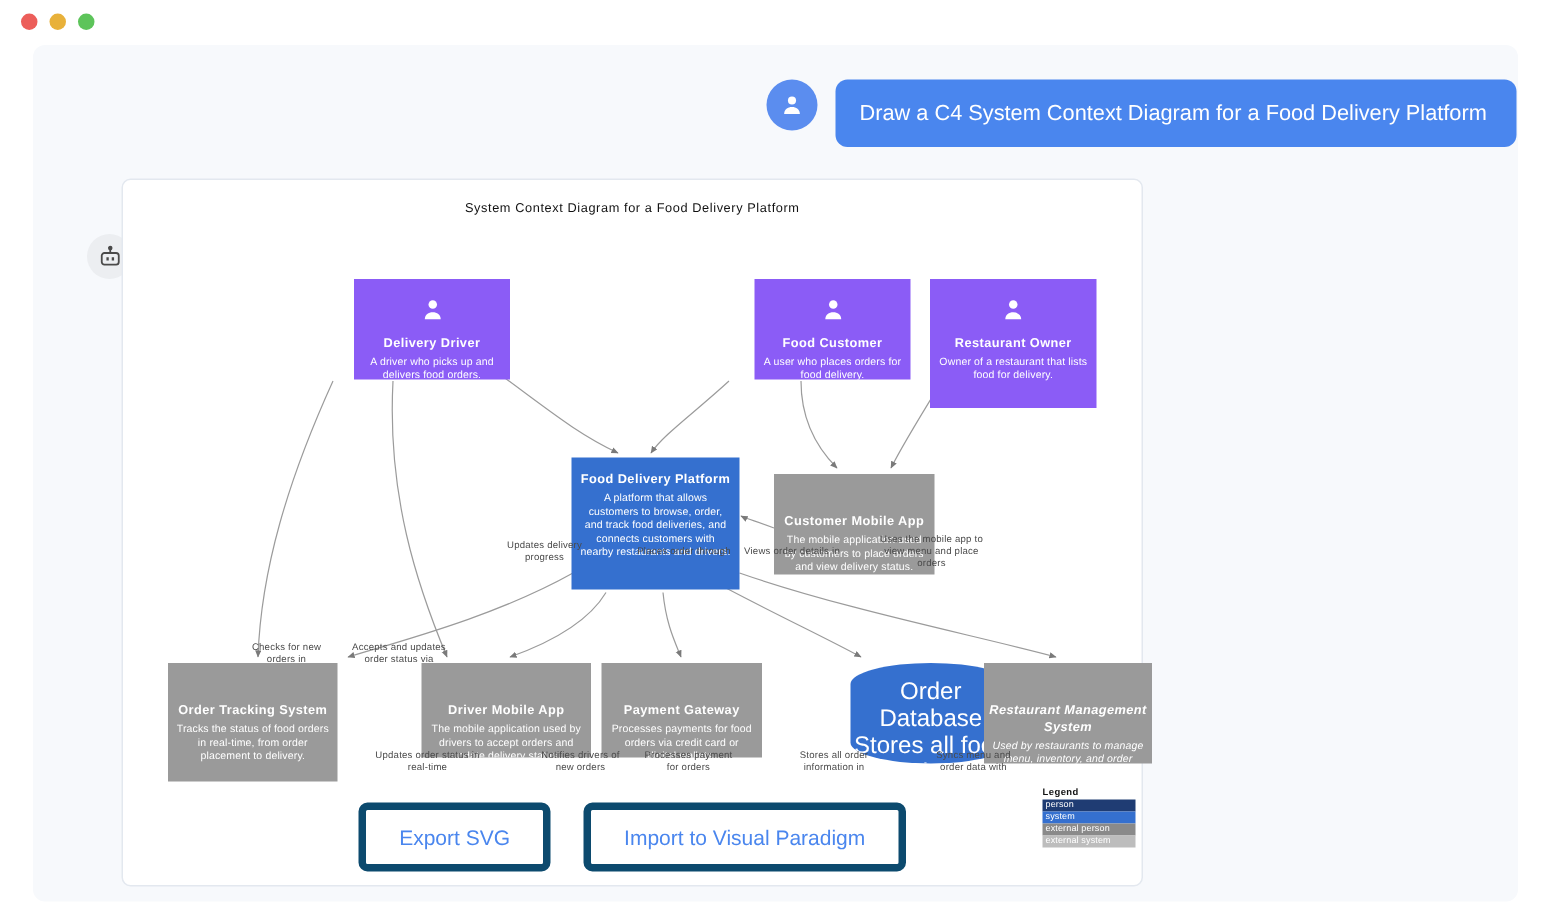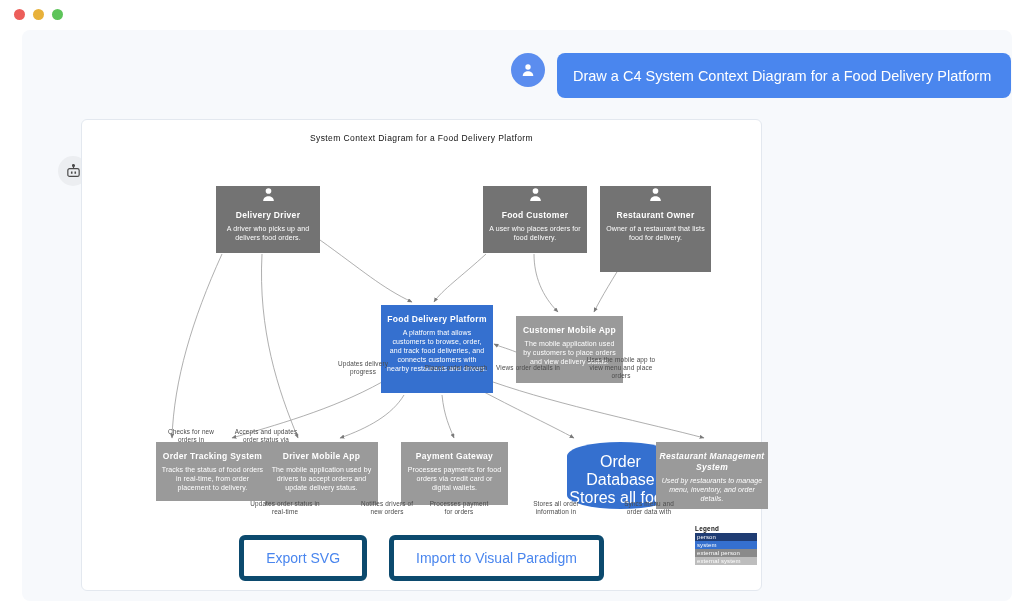--- a/index.html
+++ b/index.html
@@ -71,23 +71,23 @@
     display:flex;flex-direction:column;align-items:center;
     text-align:center;overflow:hidden;
   }
   .node .ntitle{
     font-size:8.5px;font-weight:bold;letter-spacing:.3px;line-height:11px;
   }
   .node .ndesc{
     font-size:7px;line-height:9px;letter-spacing:.1px;margin-top:3px;
     padding:0 5px;
   }
-  .n-person{background:#737373;padding-top:0;}
+  .n-person{background:#8b5cf6;padding-top:12px;margin-left:20px;}
   .n-system{background:#3570cf;padding-top:9px;}
-  .n-extsys{background:#9a9a9a;padding-top:9px;}
+  .n-extsys{background:#9a9a9a;padding-top:26px;}
 
   .person-ico{margin-bottom:3px;}
 
   .db{
     position:absolute;box-sizing:border-box;background:#3570cf;
     border-radius:50% / 14px;color:#fff;text-align:center;
     display:flex;flex-direction:column;align-items:center;padding-top:11px;
     overflow:hidden;
     margin-left:41px;
   }
@@ -231,26 +231,26 @@
         <div class="node n-system" style="left:299px;top:185px;width:112px;height:88px;">
           <div class="ntitle">Food Delivery Platform</div>
           <div class="ndesc">A platform that allows customers to browse, order, and track food deliveries, and connects customers with nearby restaurants and drivers.</div>
         </div>
 
         <div class="node n-extsys" style="left:434px;top:196px;width:107px;height:67px;">
           <div class="ntitle">Customer Mobile App</div>
           <div class="ndesc">The mobile application used by customers to place orders and view delivery status.</div>
         </div>
 
-        <div class="node n-extsys" style="left:30px;top:322px;width:113px;height:59px;margin-left:44px;">
+        <div class="node n-extsys" style="left:30px;top:322px;width:113px;height:79px;">
           <div class="ntitle">Order Tracking System</div>
           <div class="ndesc">Tracks the status of food orders in real-time, from order placement to delivery.</div>
         </div>
 
-        <div class="node n-extsys" style="left:183px;top:322px;width:113px;height:63px;">
+        <div class="node n-extsys" style="left:199px;top:322px;width:113px;height:63px;">
           <div class="ntitle">Driver Mobile App</div>
           <div class="ndesc">The mobile application used by drivers to accept orders and update delivery status.</div>
         </div>
 
         <div class="node n-extsys" style="left:319px;top:322px;width:107px;height:63px;">
           <div class="ntitle">Payment Gateway</div>
           <div class="ndesc">Processes payments for food orders via credit card or digital wallets.</div>
         </div>
 
         <div class="db" style="left:444px;top:322px;width:107px;height:67px;">

